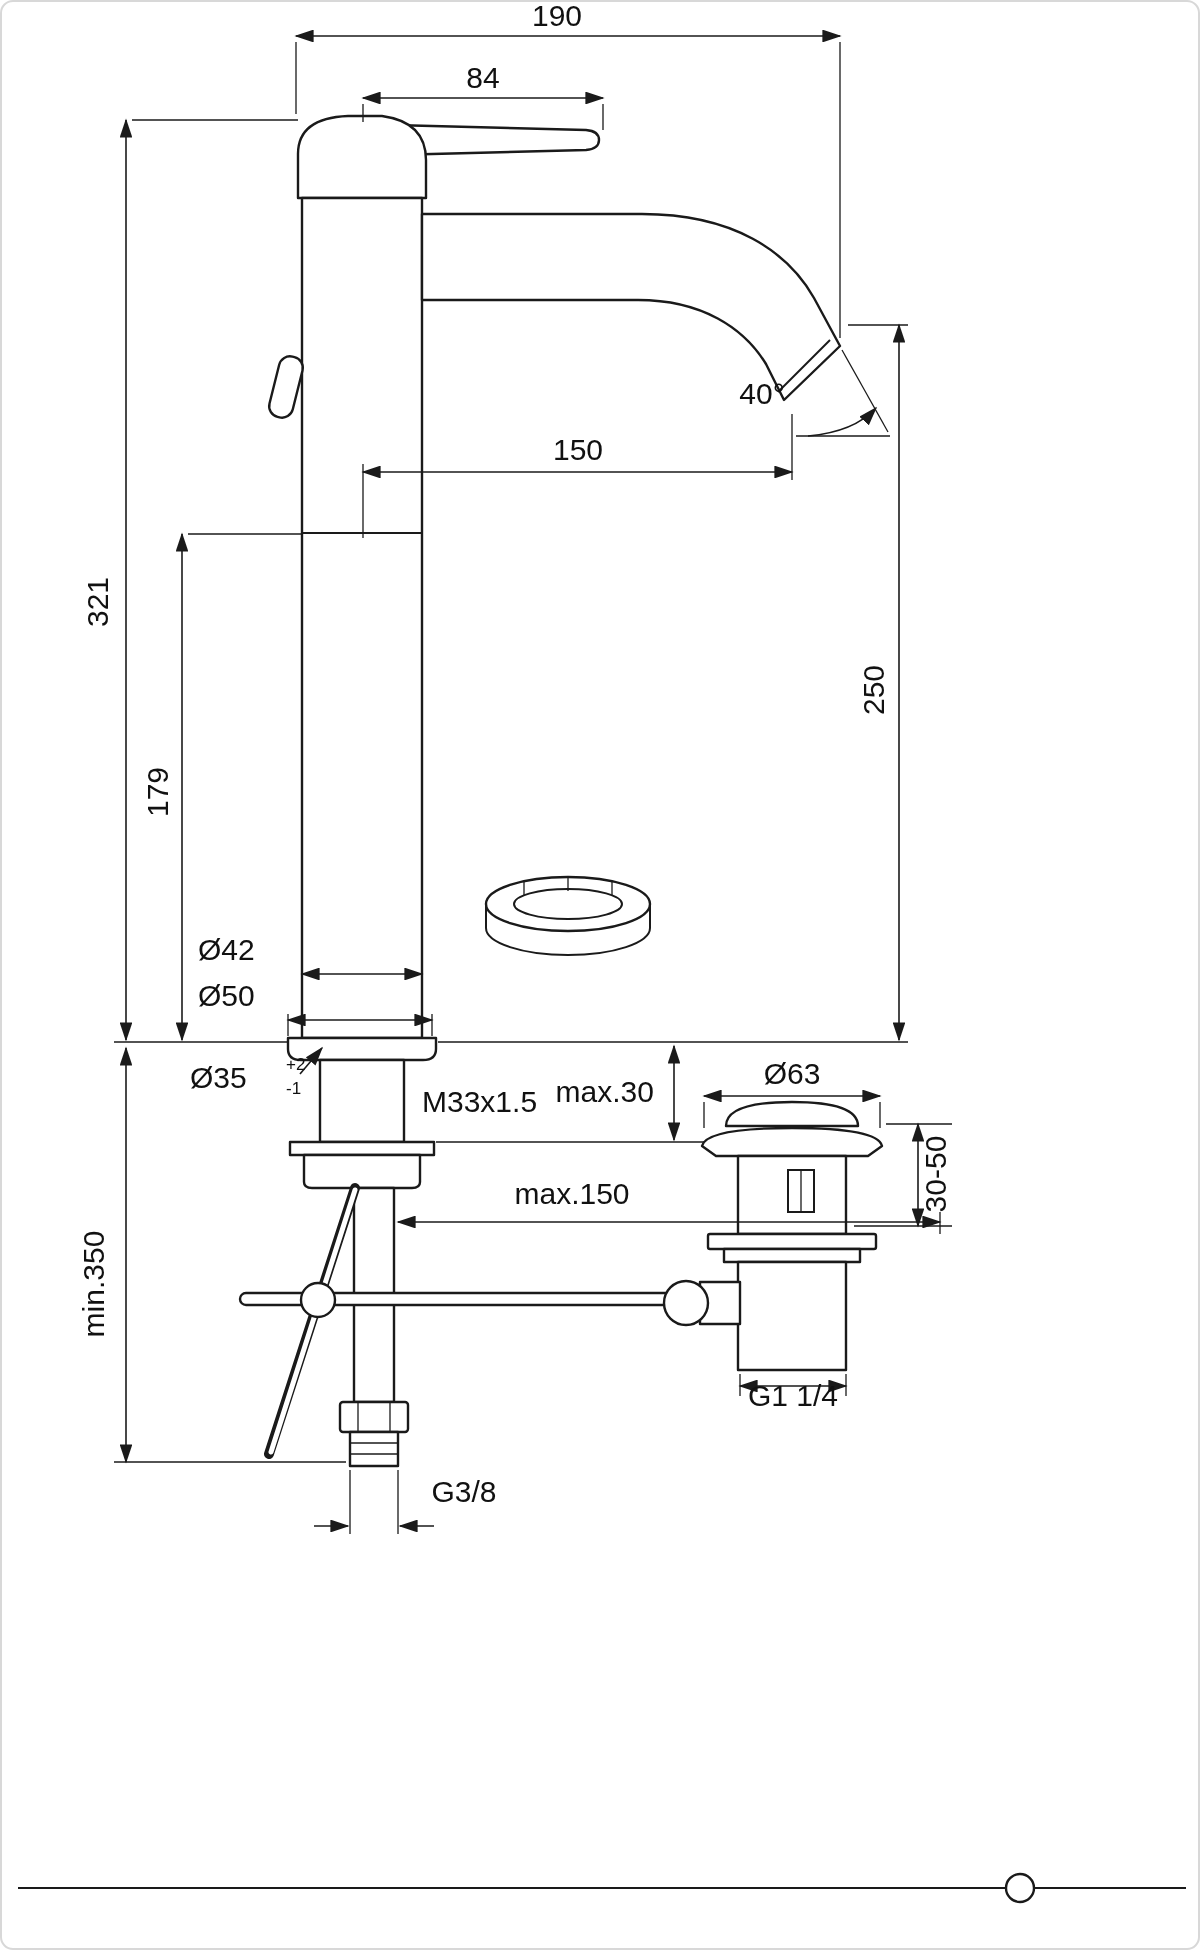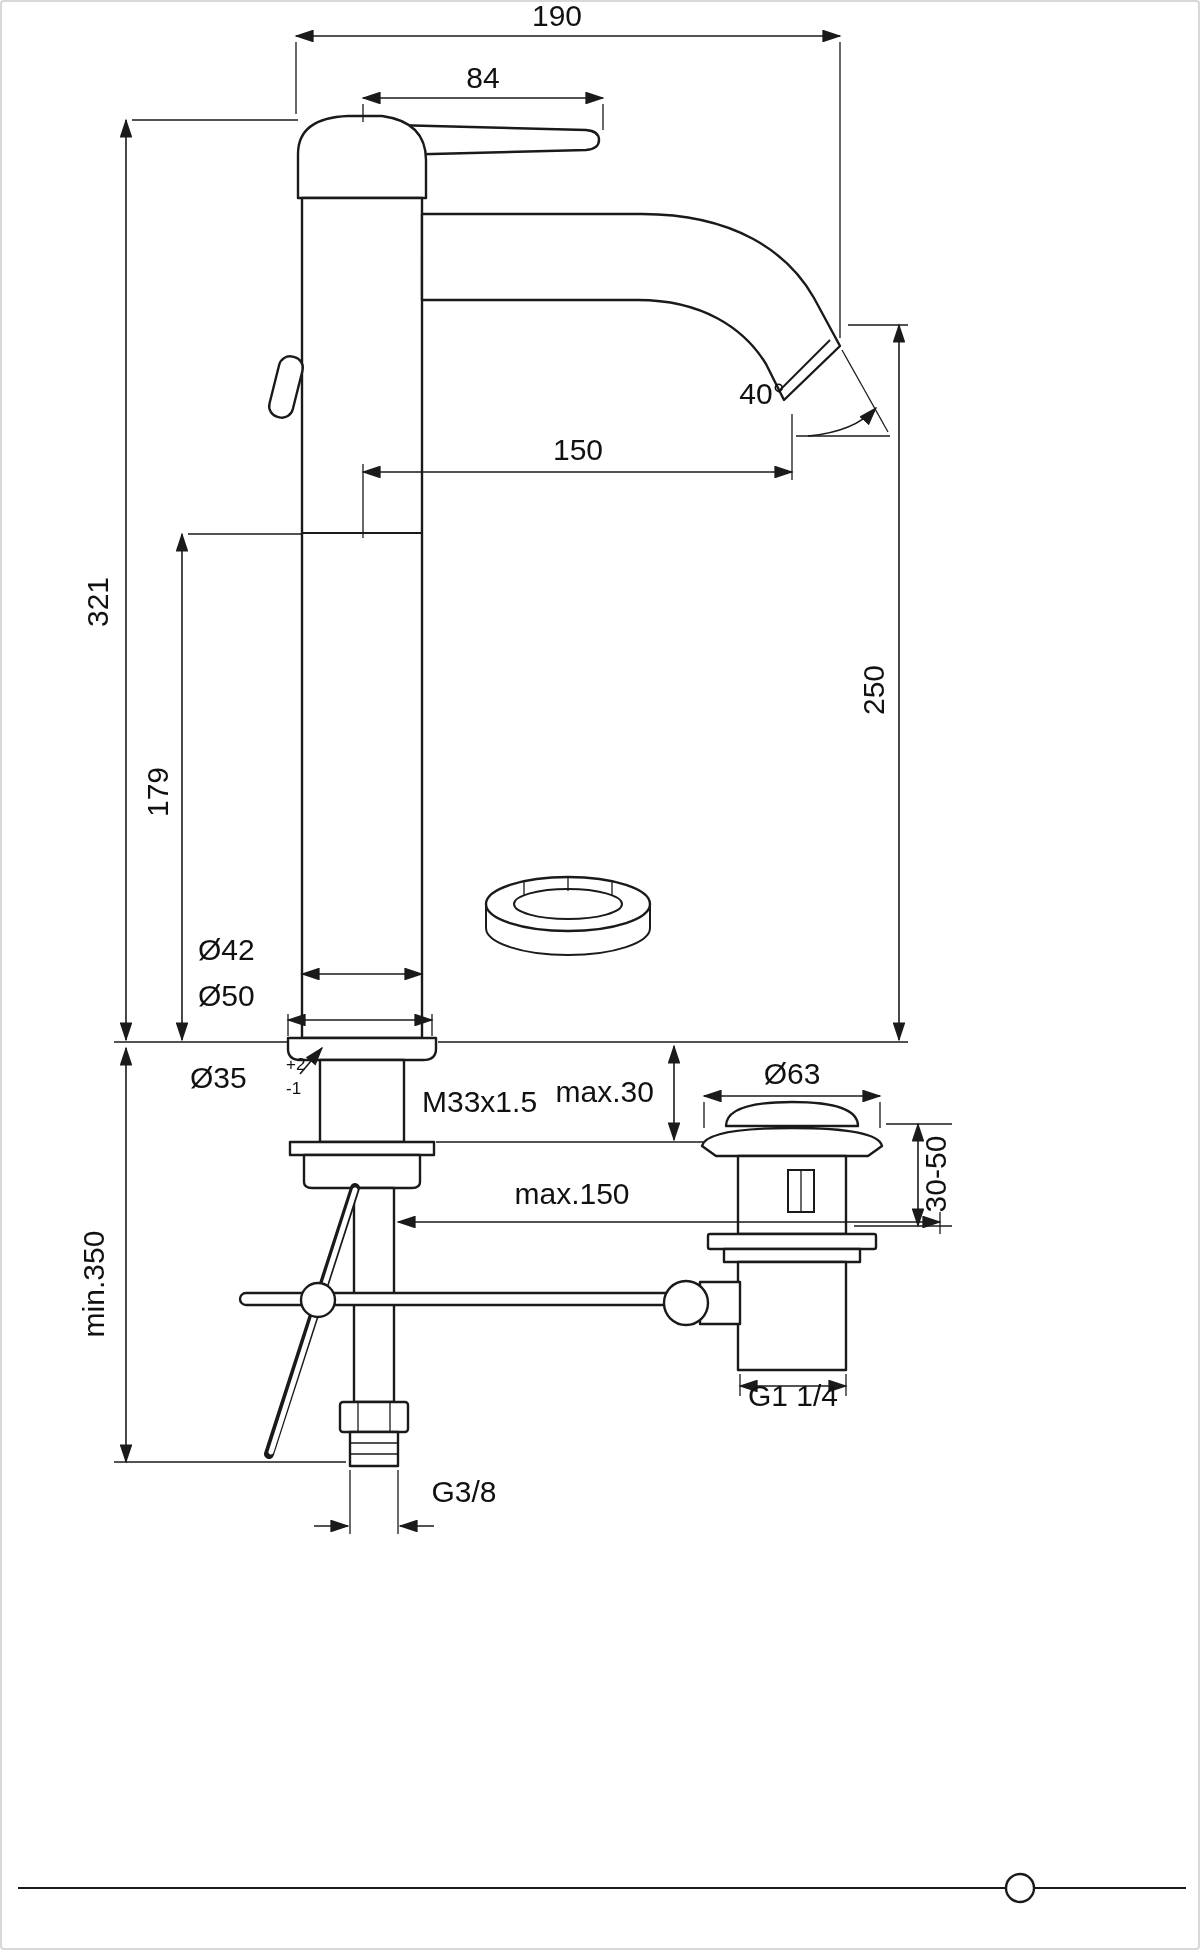--- a/index.html
+++ b/index.html
@@ -1,18 +1,18 @@
 <!DOCTYPE html>
 <html><head>
 <meta charset="utf-8">
 <style>
   html,body{margin:0;padding:0;background:#fff;}
   .page{
     position:relative;width:1200px;height:1950px;background:#fff;
-    box-sizing:border-box;border:2px solid #d8d8d8;border-radius:4px;overflow:hidden;
+    box-sizing:border-box;border:2px solid #d8d8d8;border-radius:13px;overflow:hidden;
     font-family:"Liberation Sans", sans-serif;
   }
   svg{position:absolute;left:0;top:0;}
   .outline{fill:#fff;stroke:#1a1a1a;stroke-width:2.4;stroke-linejoin:round;}
   .edge{stroke:#1a1a1a;stroke-width:2;fill:none;}
   .thin{stroke:#1a1a1a;stroke-width:1.3;fill:none;}
   .dim{stroke:#1a1a1a;stroke-width:1.6;fill:none;}
   .rodline{stroke:#1a1a1a;stroke-width:10;stroke-linecap:round;}
   .rodcore{stroke:#fff;stroke-width:5;stroke-linecap:round;}
   .lbl{font-family:"Liberation Sans", sans-serif;font-size:30px;fill:#111;}

